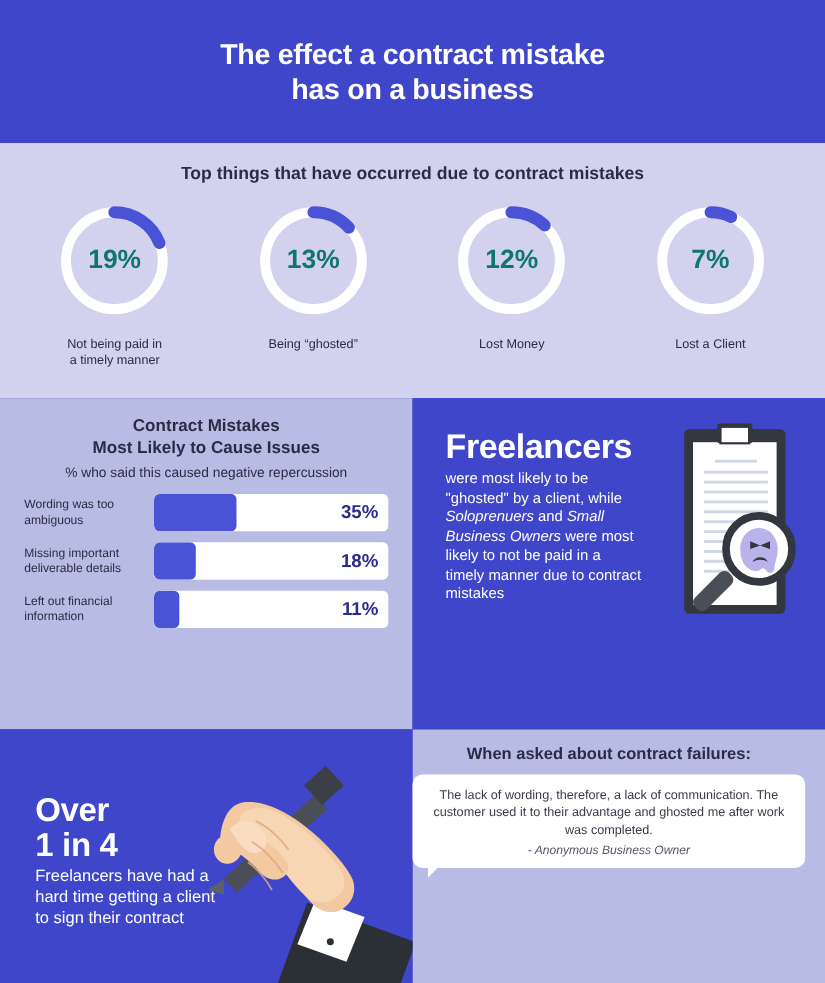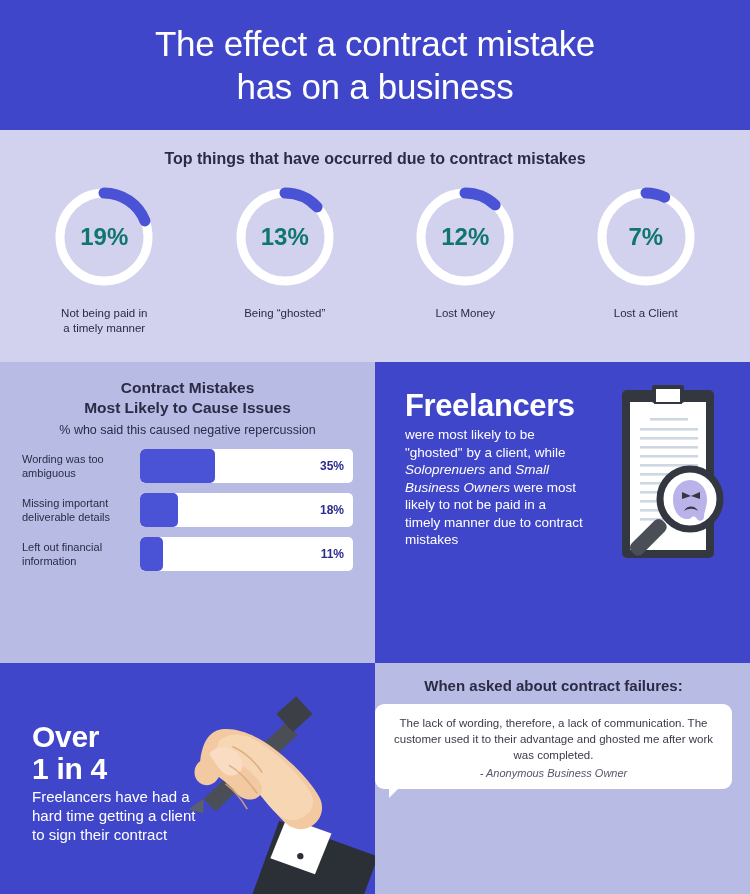--- a/index.html
+++ b/index.html
@@ -10,21 +10,21 @@
     overflow:hidden;
   }
   .page { position:relative; width:750px; height:894px; }
 
   
   .header {
     height:130px; background:#4046c9;
     display:flex; align-items:center; justify-content:center;
   }
   .header h1 {
-    color:#ffffff; font-size:35px; font-weight:normal;
+    color:#ffffff; font-size:26px; font-weight:bold;
     line-height:1.24; text-align:center; letter-spacing:-0.3px;
   }
 
   
   .donut-section {
     height:232px; background:#d2d2ef;
     padding-top:20px;
   }
   .donut-title {
     text-align:center; color:#2b2b45;
@@ -70,21 +70,21 @@
     position:relative; flex:1; height:34px;
     background:#ffffff; border-radius:5px; overflow:hidden;
   }
   .bar-fill {
     position:absolute; left:0; top:0; bottom:0;
     background:#4a52d6; border-radius:5px;
   }
   .bar-pct {
     position:absolute; right:9px; top:50%;
     transform:translateY(-50%);
-    color:#2b2b8c; font-size:12px; font-weight:bold;
+    color:#2b2b8c; font-size:17px; font-weight:bold;
   }
 
   .mid-right {
     width:375px; background:#4046c9;
     position:relative; padding:28px 0 0 30px;
   }
   .mid-right h2 {
     color:#ffffff; font-size:31px; font-weight:bold;
     letter-spacing:-0.4px; line-height:1;
   }

